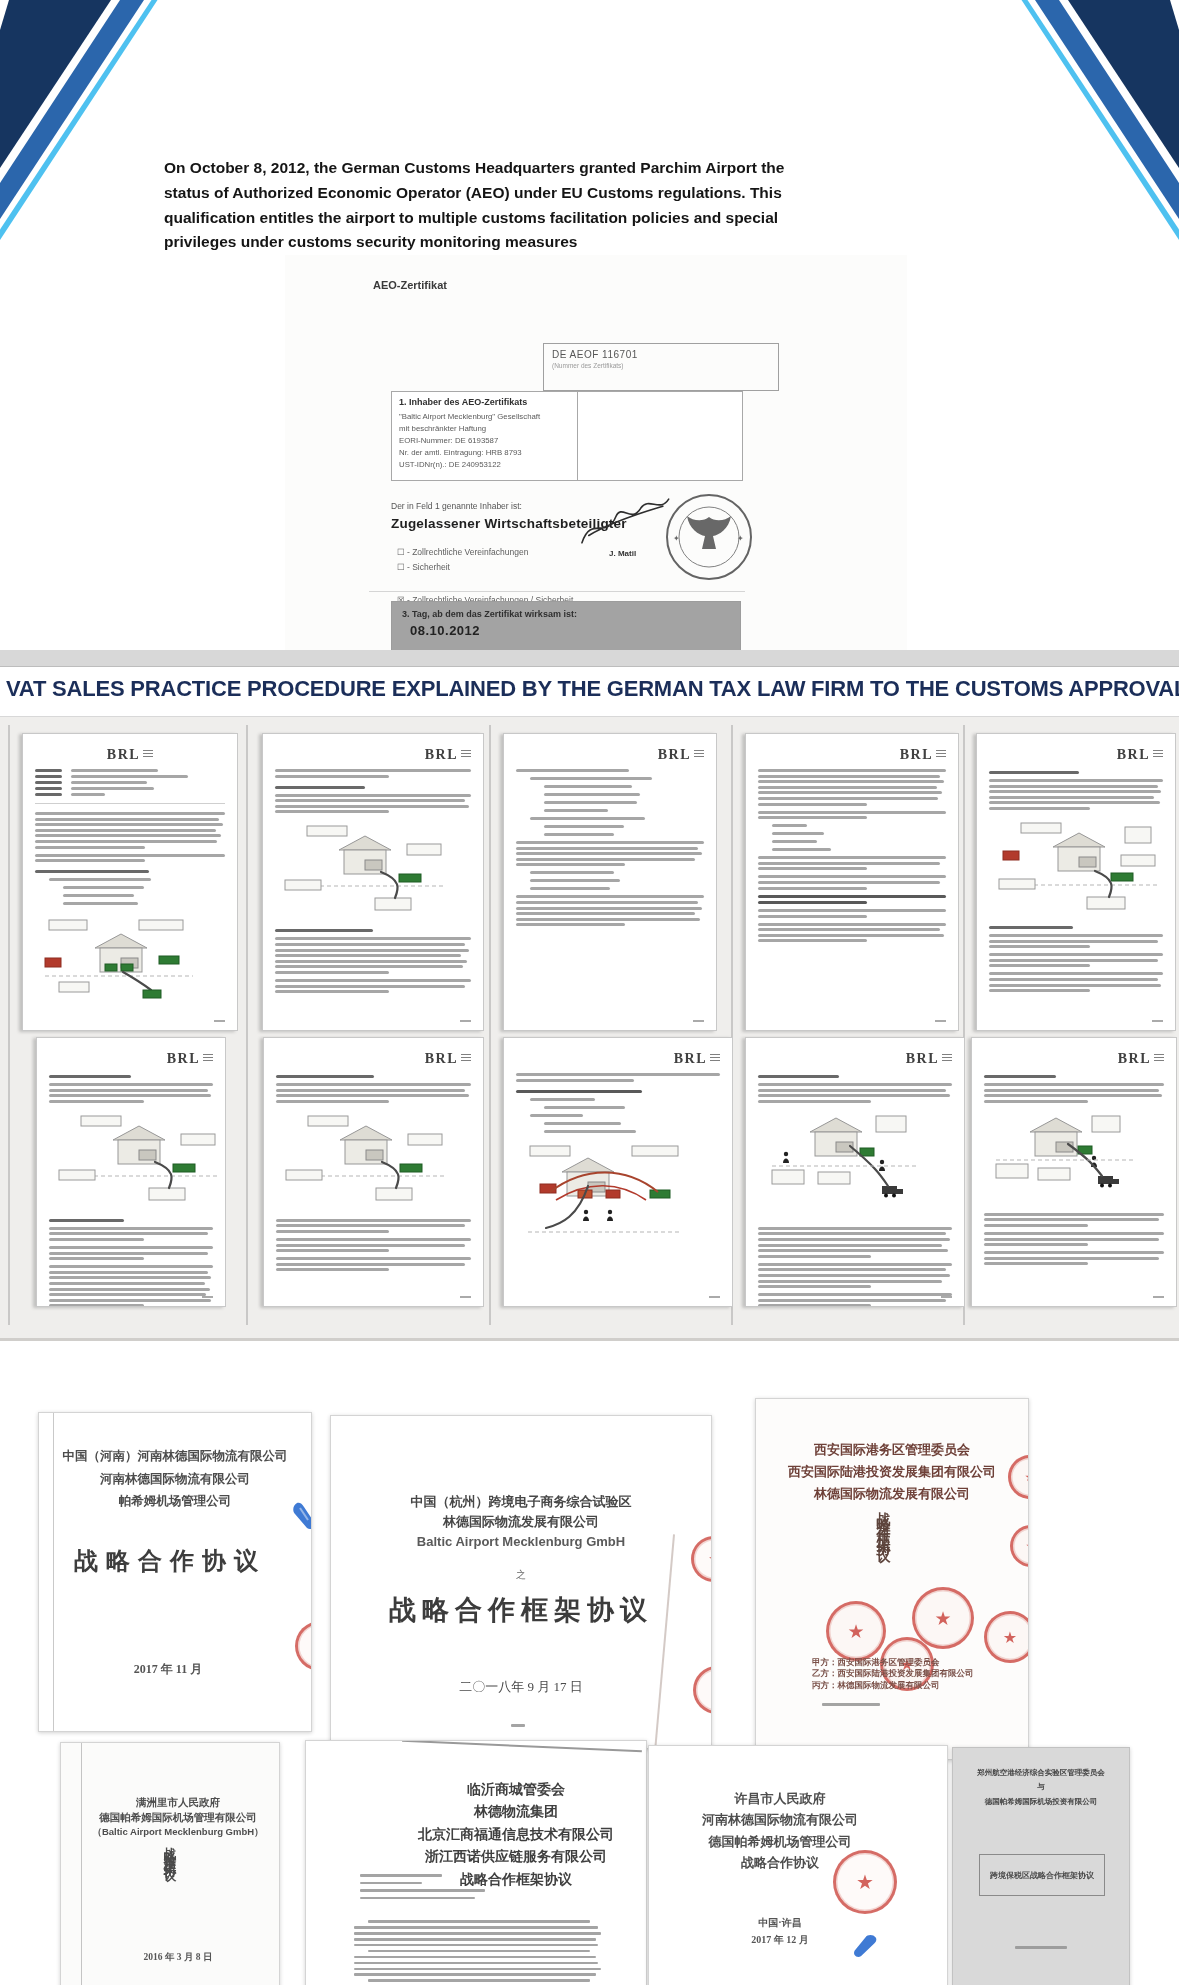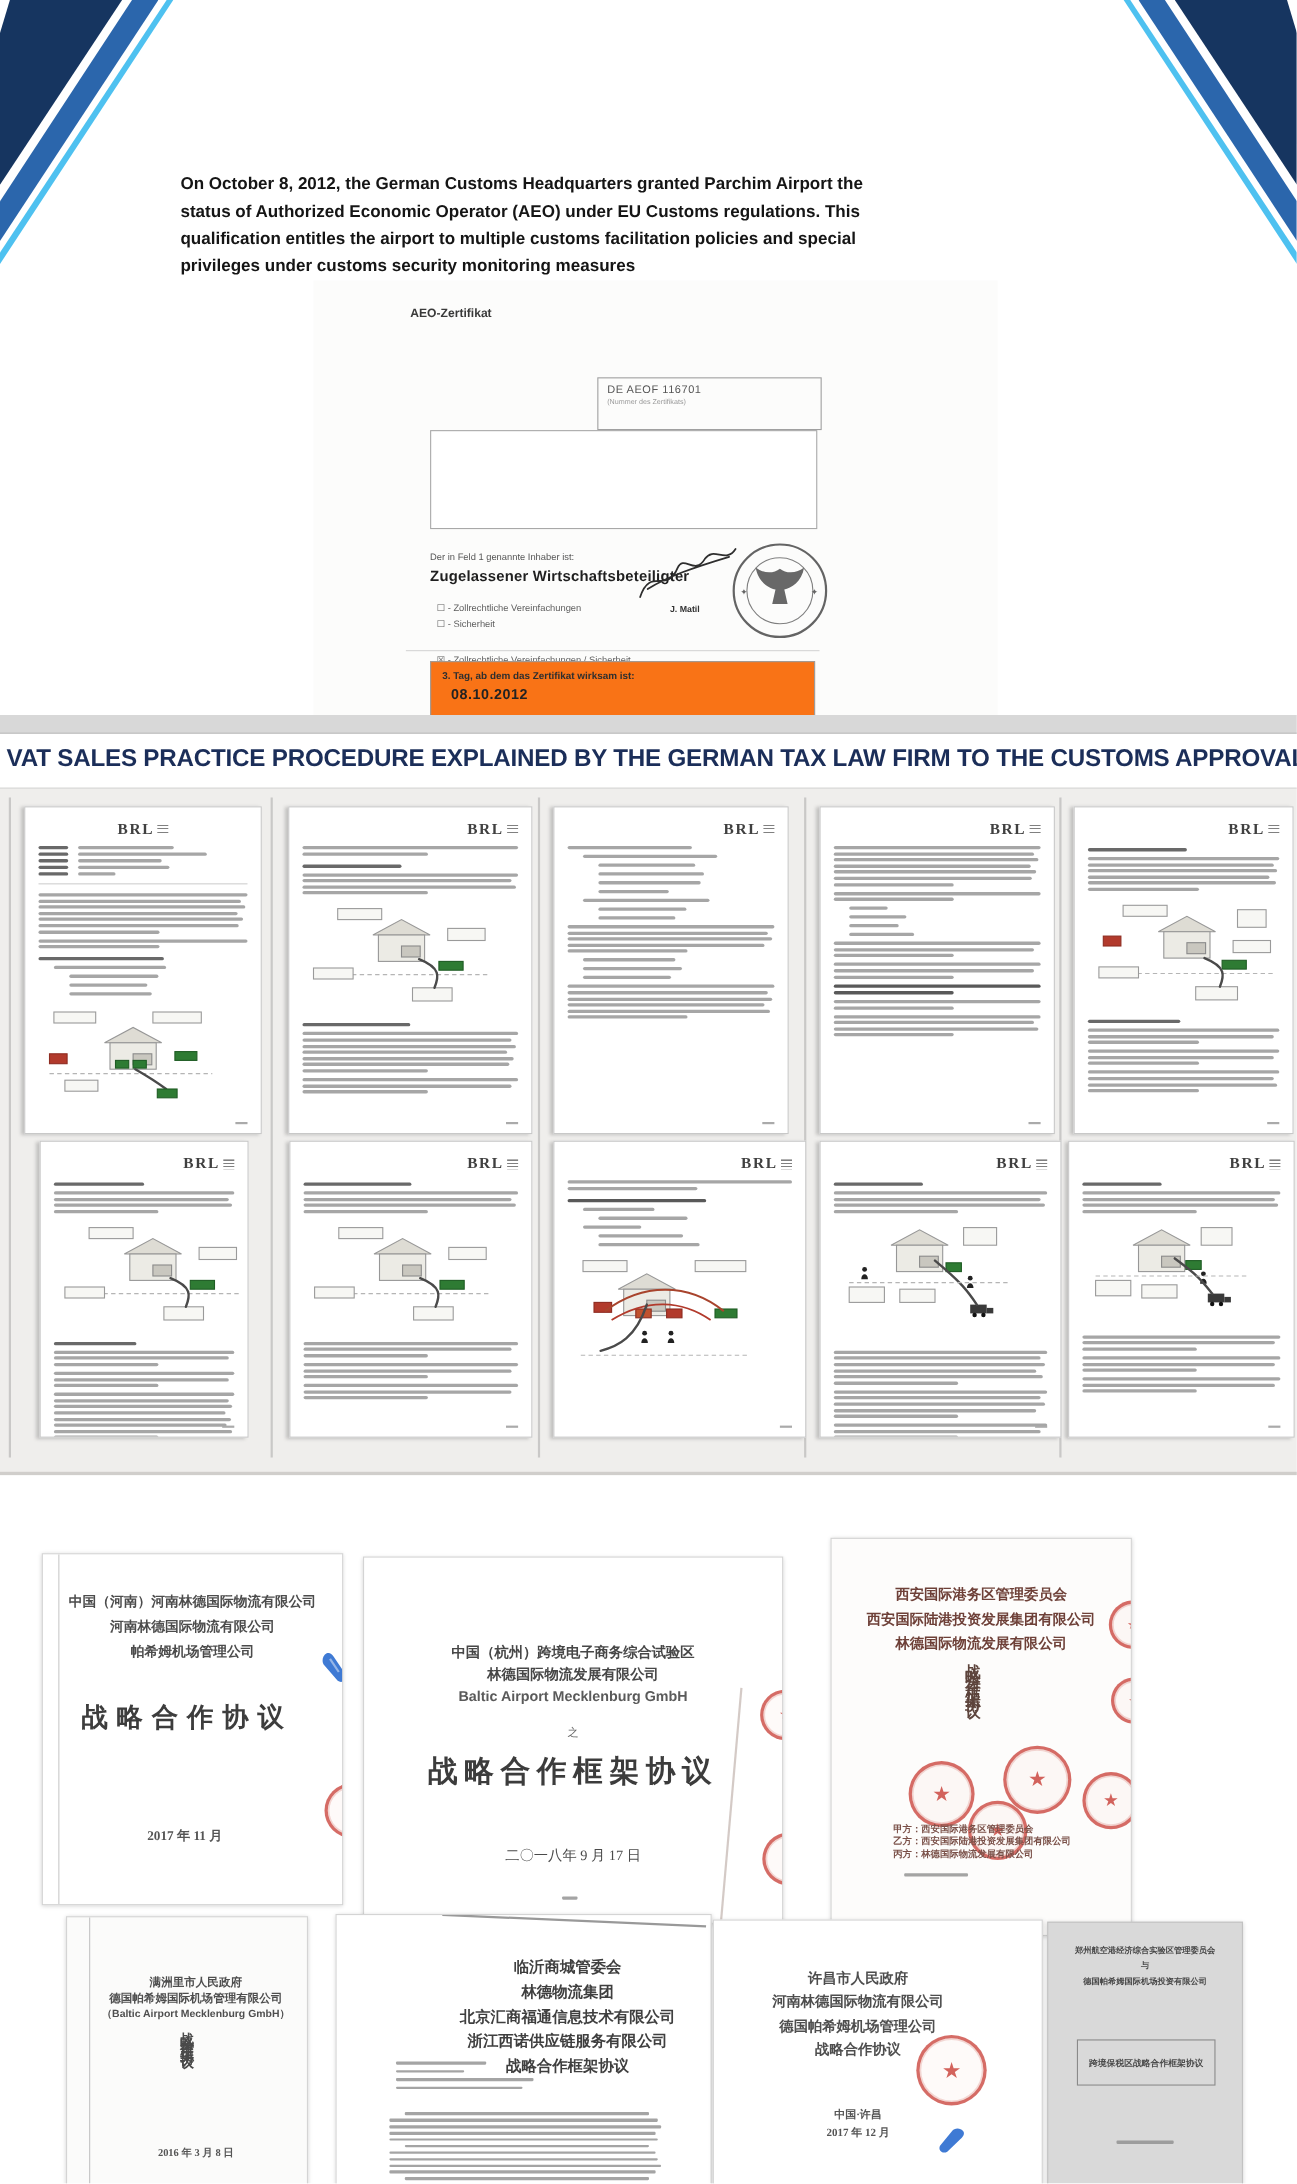--- a/index.html
+++ b/index.html
@@ -15,35 +15,35 @@
   .cb3{background:#4ec1f0;clip-path:polygon(50.5% 0,52.5% 0,0 80%,0 76.5%);}
   
   .main-title{position:absolute;top:56px;left:120px;width:700px;text-align:center;
       font-size:27px;font-weight:bold;color:#1b2e59;line-height:1.32;letter-spacing:-0.2px;}
   .intro{position:absolute;top:156px;left:164px;width:655px;font-size:15.5px;font-weight:bold;
       color:#151515;line-height:1.6;}
   
   .aeo{position:absolute;left:285px;top:255px;width:622px;height:398px;background:#fcfcfb;color:#444;}
   .aeo > div, .aeo > svg{position:absolute;}
   .aeo-title{left:88px;top:24px;font-size:11px;font-weight:bold;color:#3a3a3a;}
-  .numbox{left:258px;top:88px;width:204px;height:48px;border:1px solid #a0a0a0;padding:5px 8px;box-sizing:border-box;}
+  .numbox{left:258px;top:88px;width:236px;height:48px;border:1px solid #a0a0a0;padding:5px 8px;box-sizing:border-box;}
   .num{font-size:10px;color:#555;letter-spacing:.5px;}
   .numcap{font-size:6.5px;color:#9a9a9a;margin-top:2px;}
   .tbl{left:106px;top:136px;width:352px;height:90px;border:1px solid #a8a8a8;display:flex;box-sizing:border-box;background:#fff;}
   .cell{padding:5px 7px;box-sizing:border-box;}
   .cell1{width:53%;border-right:1px solid #a8a8a8;}
   .cell2{width:47%;}
   .cl{font-size:9px;font-weight:bold;color:#2f2f2f;margin-bottom:4px;}
   .ct{font-size:7.8px;color:#5a5a5a;line-height:1.55;white-space:pre-line;}
   .hintro{left:106px;top:246px;font-size:8.5px;color:#555;}
   .hstatus{left:106px;top:261px;font-size:13.5px;font-weight:bold;color:#1f1f1f;letter-spacing:.2px;}
   .chk{left:112px;font-size:8.5px;color:#5e5e5e;}
   .chk1{top:292px;}.chk2{top:307px;}.chk3{top:340px;text-align:center;}
   .divline{left:84px;top:336px;width:376px;height:1px;background:#d5d5d5;}
-  .box3{left:106px;top:346px;width:350px;height:54px;border:1px solid #9c9c9c;box-sizing:border-box;padding:7px 10px;background:#f97316;}
+  .box3{left:106px;top:346px;width:350px;height:54px;border:1px solid #9c9c9c;box-sizing:border-box;padding:7px 10px;background:#a3a3a3;}
   .aeodate{font-size:13px;font-weight:bold;color:#222;margin-top:4px;margin-left:8px;letter-spacing:.5px;}
   .scribble{left:288px;top:244px;width:104px;height:46px;transform:rotate(-10deg);}
   .signame{left:324px;top:294px;font-size:8px;font-weight:bold;color:#333;text-align:center;}
   .seal{left:378px;top:236px;width:92px;height:92px;opacity:.85;}
   .scanedge{position:absolute;left:0;top:650px;width:1179px;height:16px;background:#d8d8d8;border-bottom:1px solid #bdbdbd;}
   
   .vat-title{position:absolute;left:6px;top:676px;font-size:22px;font-weight:bold;color:#1b2e59;
       white-space:nowrap;letter-spacing:-0.2px;}
   .c-title{position:absolute;left:24px;top:1366px;font-size:29px;font-weight:bold;color:#1b2e59;
       white-space:nowrap;letter-spacing:.2px;}
@@ -107,20 +107,28 @@
 
   <div class="intro">On October 8, 2012, the German Customs Headquarters granted Parchim Airport the status of Authorized Economic Operator (AEO) under EU Customs regulations. This qualification entitles the airport to multiple customs facilitation policies and special privileges under customs security monitoring measures</div>
 
   <div class="aeo">
     <div class="aeo-title">AEO-Zertifikat</div>
     <div class="numbox">
       <div class="num">DE AEOF 116701</div>
       <div class="numcap">(Nummer des Zertifikats)</div>
     </div>
     <div class="tbl">
+      <div class="cell cell1">
+        <div class="cl">1. Inhaber des AEO-Zertifikats</div>
+        <div class="ct">"Baltic Airport Mecklenburg" Gesellschaft
+mit beschränkter Haftung
+EORI-Nummer: DE 6193587
+Nr. der amtl. Eintragung: HRB 8793
+UST-IDNr(n).: DE 240953122</div>
+      </div>
     </div>
     <div class="hintro">Der in Feld 1 genannte Inhaber ist:</div>
     <div class="hstatus">Zugelassener Wirtschaftsbeteiligter</div>
     <div class="chk chk1">☐ - Zollrechtliche Vereinfachungen</div>
     <div class="chk chk2">☐ - Sicherheit</div>
     <div class="chk chk3">☒ - Zollrechtliche Vereinfachungen / Sicherheit</div>
     <div class="divline"></div>
     <svg class="scribble" viewBox="0 0 104 46">
       <path d="M6,36 C20,10 30,38 44,16 C52,4 58,26 70,12 C80,2 88,20 99,8 M14,30 C34,22 58,18 92,14" fill="none" stroke="#2e2e2e" stroke-width="1.6" stroke-linecap="round"></path>
     </svg>

